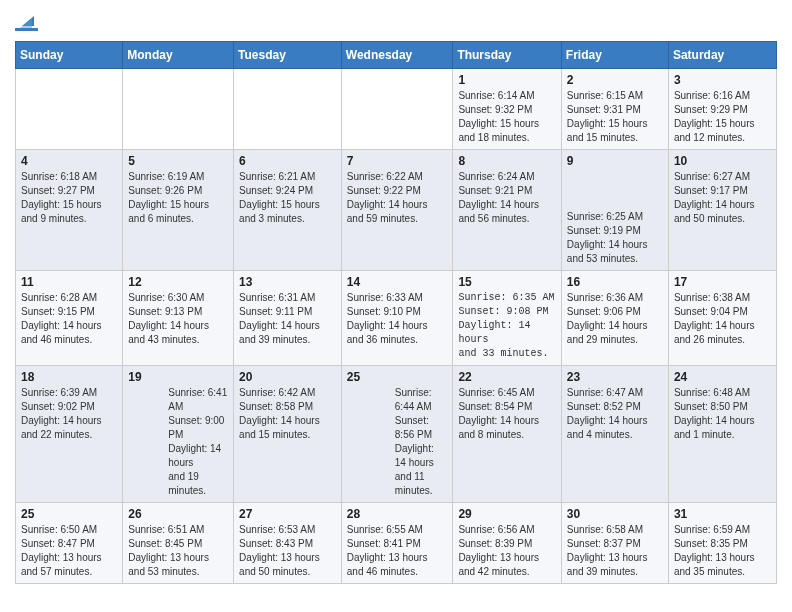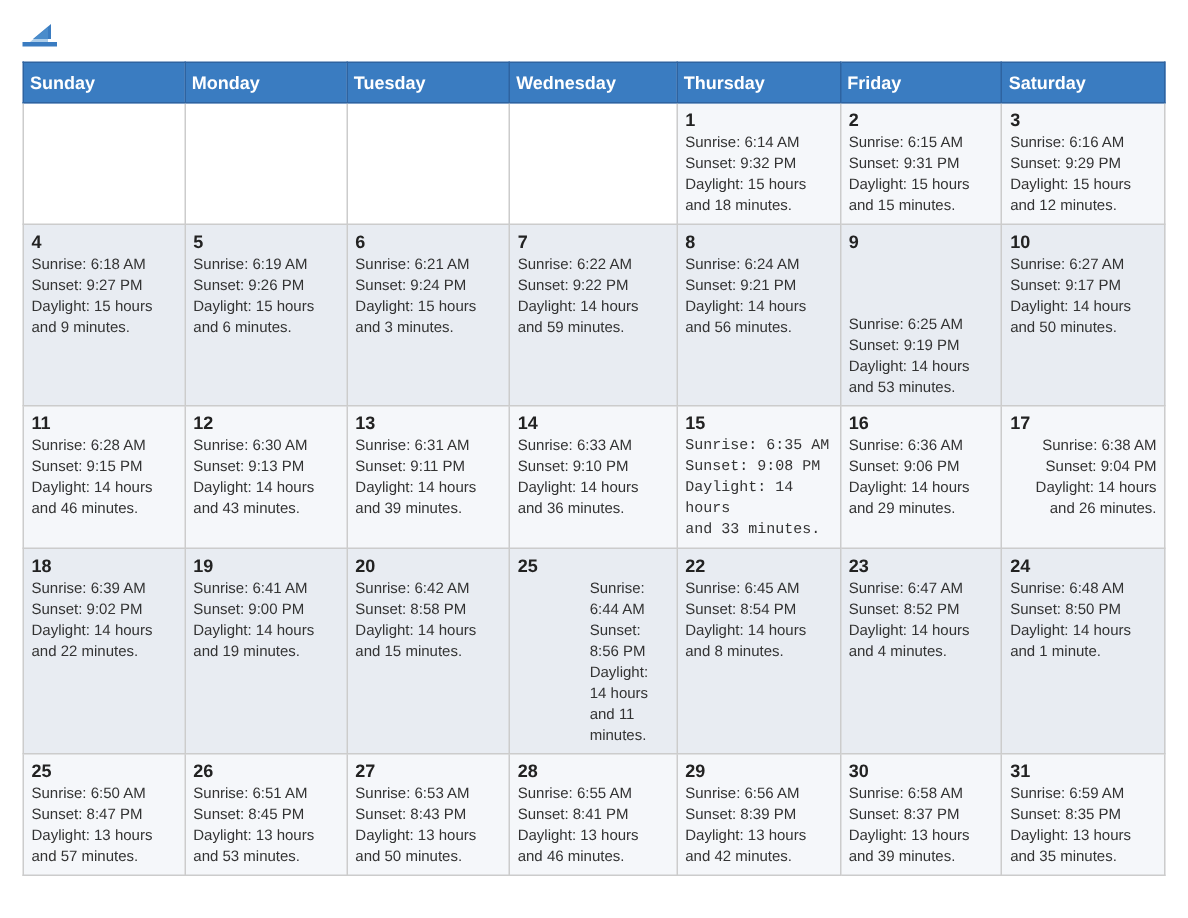--- a/index.html
+++ b/index.html
@@ -238,37 +238,37 @@
           </td>
           <td>
             <span class="day-num">16</span>
             <div class="day-info" style="white-space: pre-line;">Sunrise: 6:36 AM
 Sunset: 9:06 PM
 Daylight: 14 hours
 and 29 minutes.</div>
           </td>
           <td>
             <span class="day-num">17</span>
-            <div class="day-info" style="white-space: pre-line; text-align: right;">Sunrise: 6:38 AM
+            <div class="day-info" style="white-space: pre-line;">Sunrise: 6:38 AM
 Sunset: 9:04 PM
 Daylight: 14 hours
 and 26 minutes.</div>
           </td>
         </tr>
         <tr>
           <td>
             <span class="day-num">18</span>
             <div class="day-info" style="white-space: pre-line;">Sunrise: 6:39 AM
 Sunset: 9:02 PM
 Daylight: 14 hours
 and 22 minutes.</div>
           </td>
           <td>
             <span class="day-num">19</span>
-            <div class="day-info" style="white-space: pre-line;">Sunrise: 6:41 AM
+            <div class="day-info" style="white-space: pre-line; margin-left: 40px;">Sunrise: 6:41 AM
 Sunset: 9:00 PM
 Daylight: 14 hours
 and 19 minutes.</div>
           </td>
           <td>
             <span class="day-num">20</span>
             <div class="day-info" style="white-space: pre-line;">Sunrise: 6:42 AM
 Sunset: 8:58 PM
 Daylight: 14 hours
 and 15 minutes.</div>

